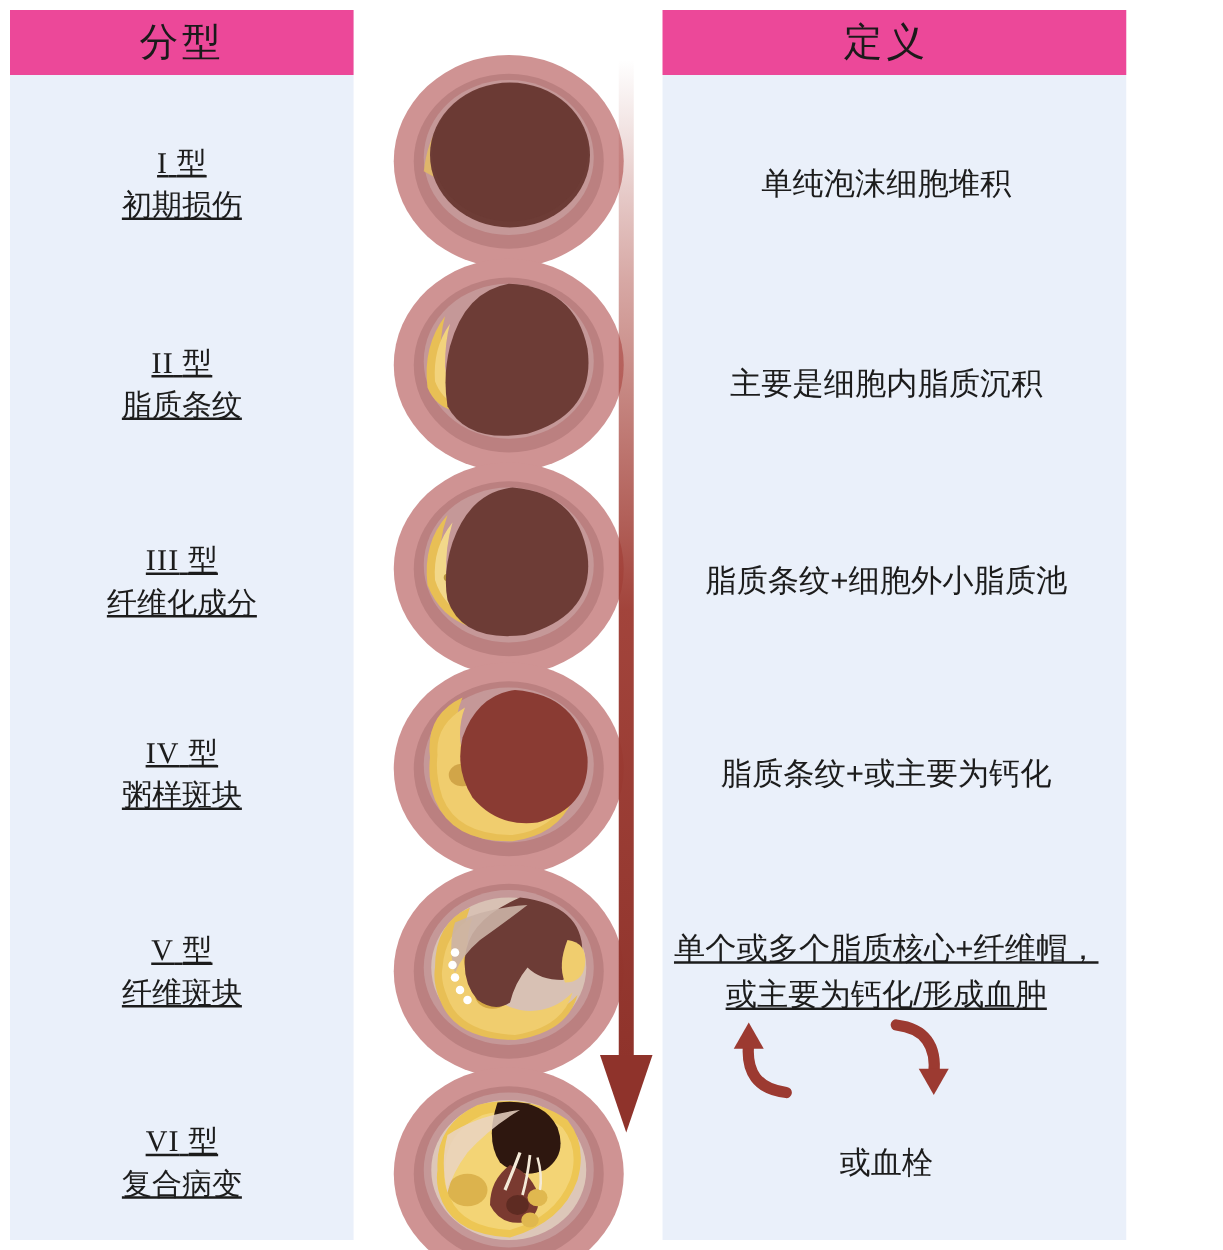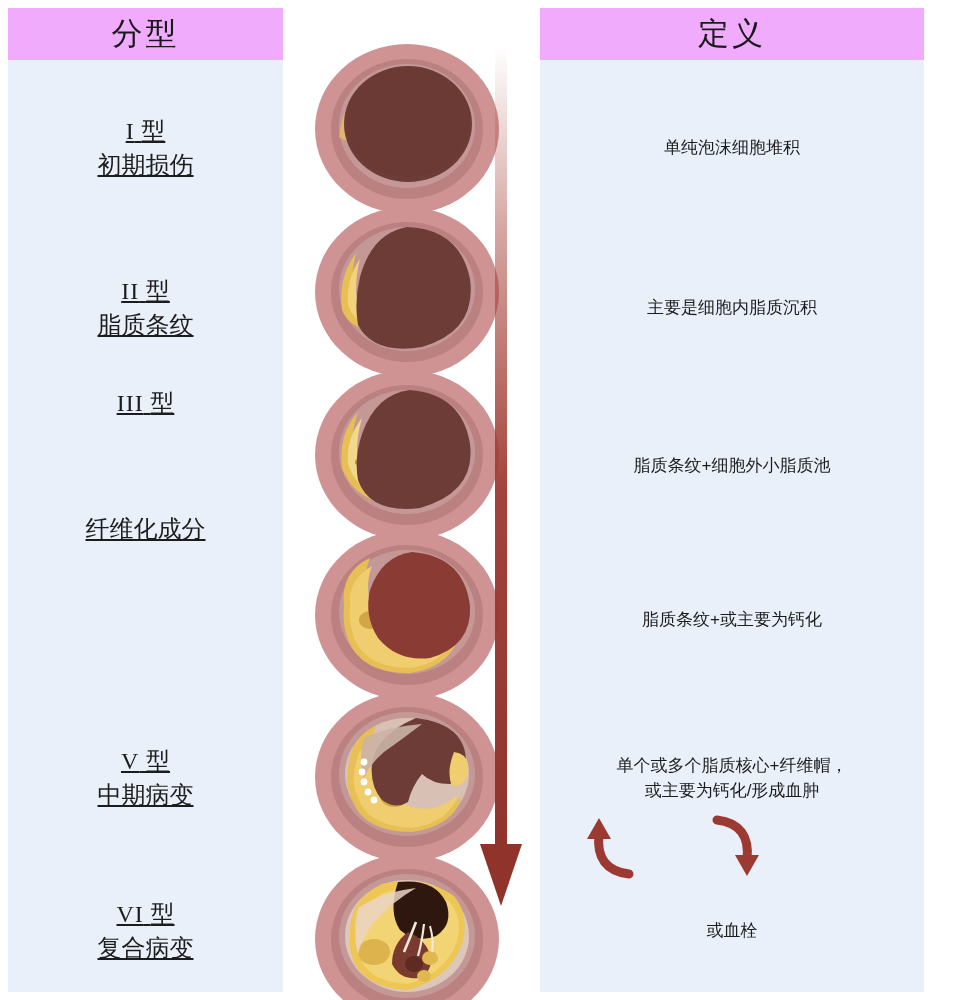--- a/index.html
+++ b/index.html
@@ -17,29 +17,29 @@
 
   
   .column {
     position: absolute;
     top: 8px;
     bottom: 8px;
     background: #eaf0fa;
     box-sizing: border-box;
   }
   #col-type  { left: 8px;  width: 275px; }
-  #col-def   { left: 540px; width: 384px; }
+  #col-def   { left: 517px; width: 384px; }
 
   .col-header {
     position: absolute;
     left: 0;
     right: 0;
     top: 0;
     height: 52px;
-    background: #f0abfc;
+    background: #ec4899;
     display: flex;
     align-items: center;
     justify-content: center;
   }
   .col-header span {
     font-size: 31px;
     color: #1a1a1a;
     letter-spacing: 3px;
     font-weight: 400;
   }
@@ -50,21 +50,21 @@
     left: 0;
     right: 0;
     display: flex;
     flex-direction: column;
     align-items: center;
     justify-content: center;
     text-align: center;
     color: #1c1c1c;
   }
   #col-type .row-cell { font-size: 24px; line-height: 1.42; text-decoration: underline; }
-  #col-def  .row-cell { font-size: 17px; line-height: 1.5; }
+  #col-def  .row-cell { font-size: 25px; line-height: 1.5; }
 
   .roman-line { white-space: nowrap; }
   .roman-line .roman {
     font-family: "Liberation Serif", "DejaVu Serif", serif;
     letter-spacing: 1px;
   }
   .name-line { white-space: nowrap; }
   .def-line  { white-space: nowrap; }
 
   
@@ -125,35 +125,42 @@
   </div>
 
   <div class="row-cell" style="top:220px;height:160px;text-align:center;">
     <div class="roman-line">
       <span class="roman">II</span>
       <span>型</span>
     </div>
     <div class="name-line">脂质条纹</div>
   </div>
 
-  <div class="row-cell" style="top:378px;height:160px;justify-content:space-between;">
+  <div class="row-cell" style="top:378px;height:160px;">
     <div class="roman-line">
       <span class="roman">III</span>
       <span>型</span>
     </div>
     <div class="name-line">纤维化成分</div>
   </div>
 
+  <div class="row-cell" style="top:532px;height:160px;">
+    <div class="roman-line">
+      <span class="roman">IV</span>
+      <span>型</span>
+    </div>
+    <div class="name-line">粥样斑块</div>
+  </div>
 
   <div class="row-cell" style="top:690px;height:160px;">
     <div class="roman-line">
       <span class="roman">V</span>
       <span>型</span>
     </div>
-    <div class="name-line">中期病变</div>
+    <div class="name-line">纤维斑块</div>
   </div>
 
   <div class="row-cell" style="top:848px;height:150px;">
     <div class="roman-line">
       <span class="roman">VI</span>
       <span>型</span>
     </div>
     <div class="name-line">复合病变</div>
   </div>
 </div>
@@ -172,21 +179,21 @@
   </div>
 
   <div class="row-cell" style="top:378px;height:160px;text-align:center;">
     <div class="def-line">脂质条纹+细胞外小脂质池</div>
   </div>
 
   <div class="row-cell" style="top:532px;height:160px;">
     <div class="def-line">脂质条纹+或主要为钙化</div>
   </div>
 
-  <div class="row-cell" style="top:690px;height:160px;">
+  <div class="row-cell" style="top:690px;height:160px;text-decoration:underline;">
     <div class="def-line">单个或多个脂质核心+纤维帽，</div>
     <div class="def-line">或主要为钙化/形成血肿</div>
   </div>
 
   <div class="row-cell" style="top:848px;height:150px;">
     <div class="def-line">或血栓</div>
   </div>
 </div>
 
 <div id="illustrations">

